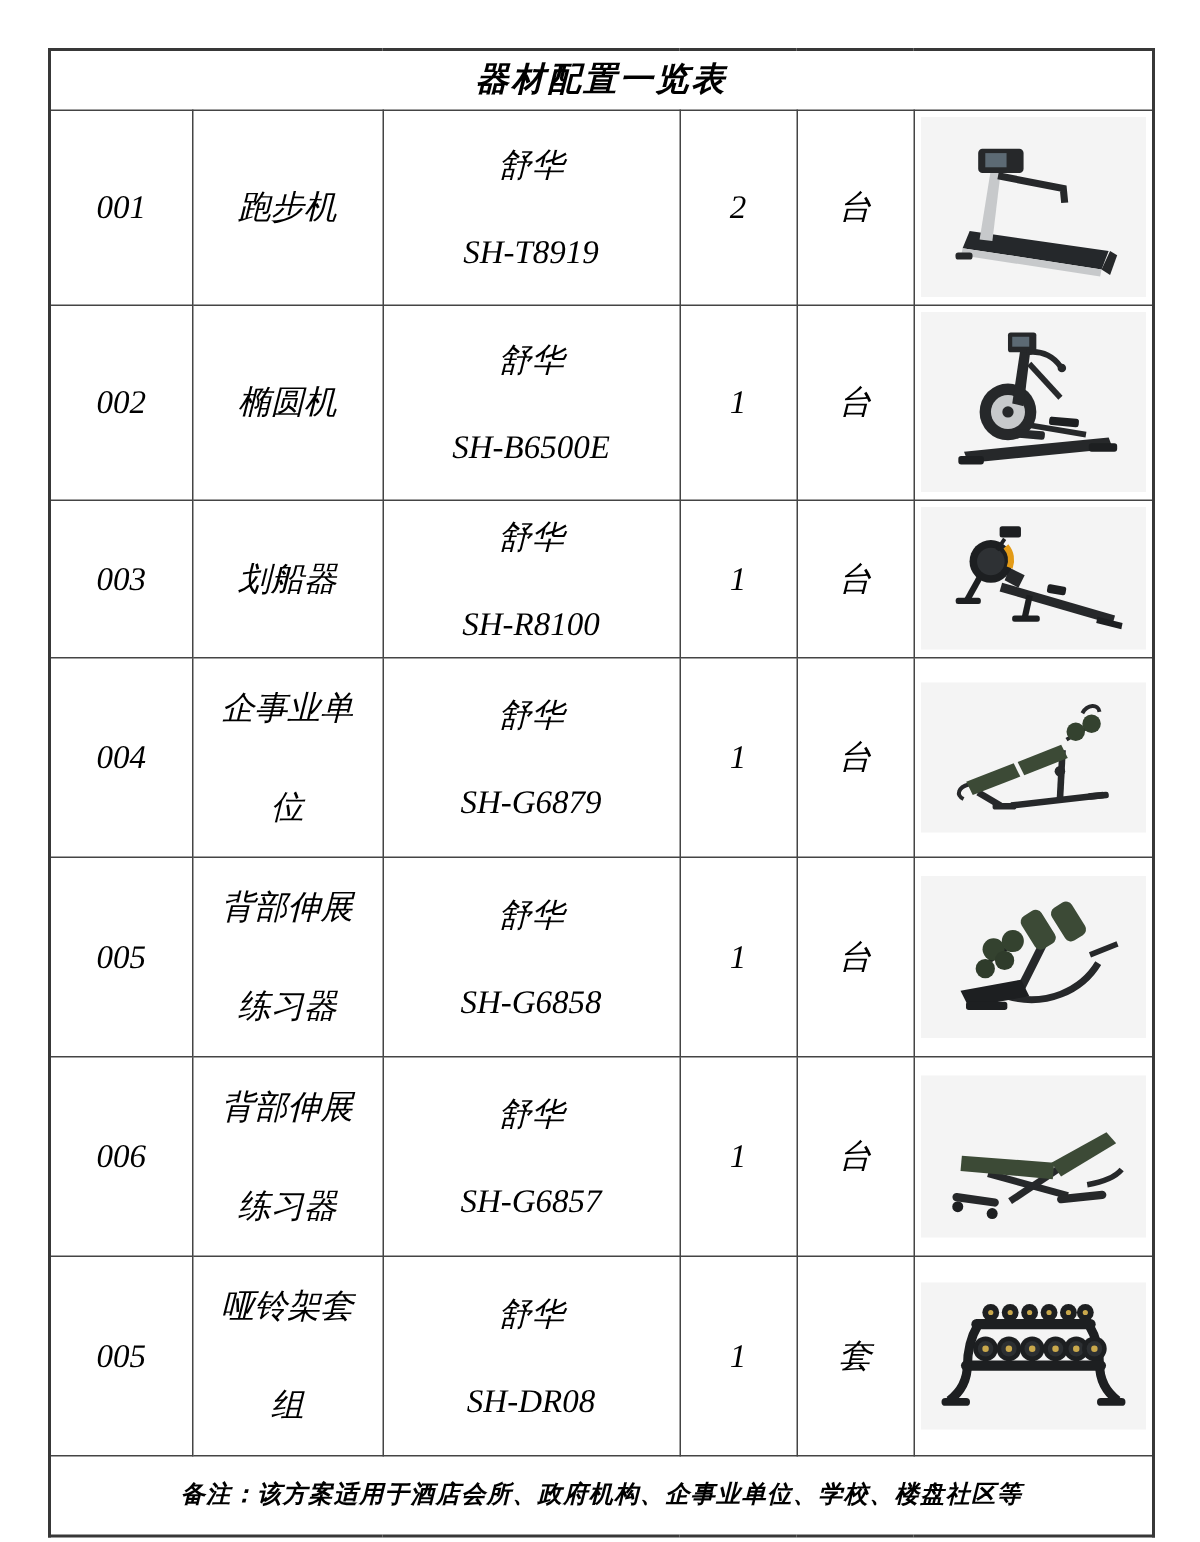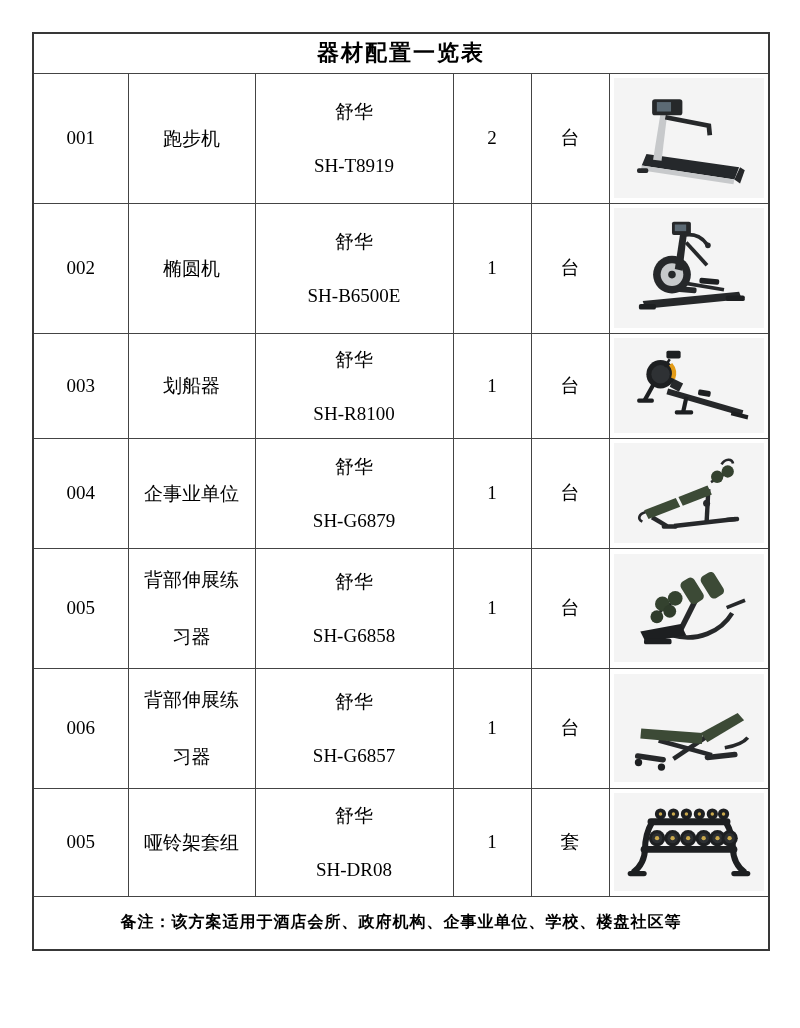--- a/index.html
+++ b/index.html
@@ -1,19 +1,19 @@
 <!DOCTYPE html>
 <html><head>
 <meta charset="utf-8">
 <style>
   html,body{margin:0;padding:0;background:#ffffff;}
   body{width:800px;height:1028px;font-family:"Liberation Serif","DejaVu Serif",serif;color:#000;}
-  .page{position:relative;width:800px;height:1028px;background:#fff;overflow:hidden;}
+  .page{position:relative;width:800px;height:1028px;background:#fff;overflow:hidden;font-style:italic;}
   table.equip{position:absolute;left:32px;top:32px;width:736px;border-collapse:collapse;table-layout:fixed;border:2px solid #383838;}
-  td{border:1px solid #444;text-align:center;vertical-align:middle;font-size:19px;padding:0;overflow:hidden;}
+  td{border:1px solid #444;text-align:center;vertical-align:middle;font-size:22px;padding:0;overflow:hidden;}
   .title-cell{font-size:22px;font-weight:bold;letter-spacing:2px;}
   .head-row td{font-weight:bold;font-size:17px;}
   .name-cell{padding:0 10px;line-height:3;word-break:break-all;margin-left:24px;}
   .model-cell .brand{margin-bottom:30px;}
   .img-cell{vertical-align:middle;}
   .photo{display:flex;align-items:center;justify-content:center;background:#f4f4f4;width:150px;margin:0 auto;}
   .note-cell{font-weight:bold;font-size:16px;letter-spacing:1px;}
   
   .frame{fill:#26282a;}
   .framestroke{stroke:#26282a;fill:none;}

